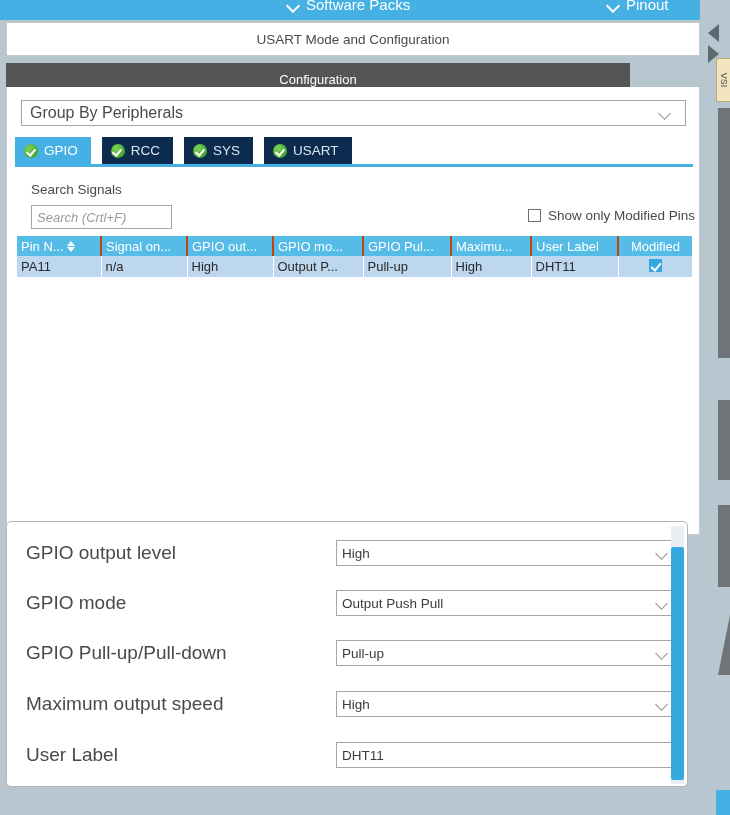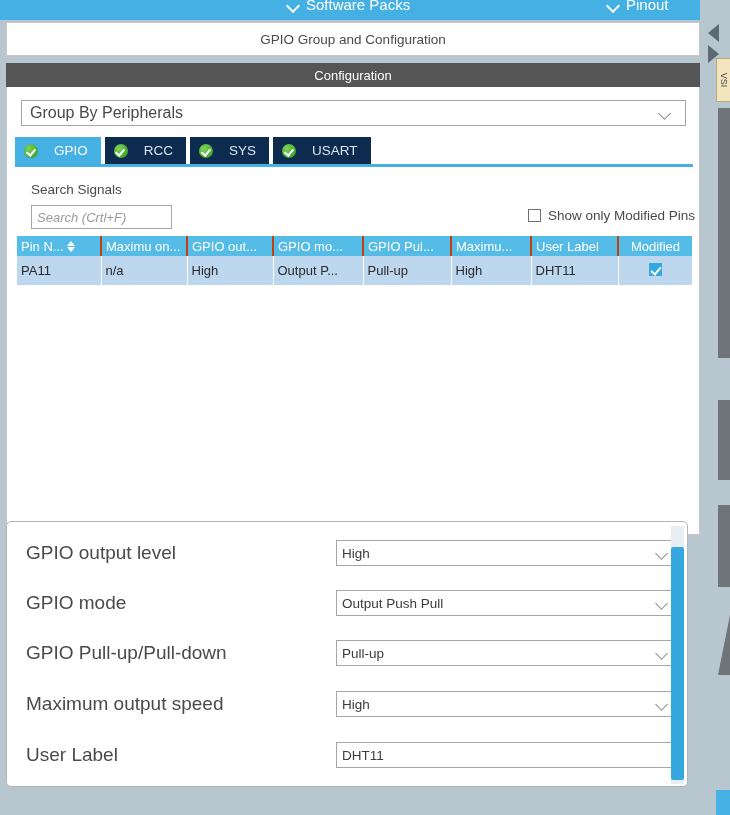--- a/index.html
+++ b/index.html
@@ -47,23 +47,23 @@
 
   .title-strip {
     position: absolute; left: 0; top: 0; width: 694px; height: 34px;
     background: #ffffff;
     border: 1px solid #c8c8c8;
     display: flex; align-items: center; justify-content: center;
     color: #4a4a4a; font-size: 13.5px;
   }
 
   .config-bar {
-    position: absolute; left: 0; top: 41px; width: 694px; height: 24px;
+    position: absolute; left: 0; top: 41px; width: 624px; height: 24px;
     background: #555555;
-    display: flex; align-items: center; justify-content: center;
+    display: flex; align-items: flex-end; justify-content: center;
     color: #ffffff; font-size: 13px;
   }
 
   
   .config-body {
     position: absolute; left: 0; top: 65px; width: 694px; height: 448px;
     background: #ffffff;
     border-left: 1px solid #c8c8c8;
     border-right: 1px solid #c8c8c8;
     border-bottom: 1px solid #c8c8c8;
@@ -91,24 +91,24 @@
 
   
   .tabs {
     position: absolute; left: 8px; top: 50px;
     display: flex; align-items: flex-end; height: 27px;
   }
   .tab {
     height: 27px;
     background: #0d2a4f;
     color: #d8e6f2;
-    display: flex; align-items: center; gap: 16px;
+    display: flex; align-items: center; gap: 6px;
     padding: 0 13px 0 9px;
     font-size: 13.5px;
-    margin-right: 4px;
+    margin-right: 11px;
     white-space: nowrap;
   }
   .tab.active { background: #45b0e3; color: #ffffff; }
   .tab-underline {
     position: absolute; left: 8px; top: 77px; width: 678px; height: 3px;
     background: #45b0e3;
   }
   .chk-badge {
     width: 14px; height: 14px; border-radius: 50%;
     background: radial-gradient(circle at 35% 32%, #7fd35a 0%, #43a62b 72%, #2f7d1d 100%);
@@ -171,21 +171,21 @@
     height: 20px;
     border-right: 2px solid #c2410c;
     overflow: hidden; white-space: nowrap;
   }
   .pin-table th:last-child { border-right: none; text-align: center; }
   .pin-table td {
     background: #bdd7ee;
     color: #2a2a2a;
     font-size: 13px;
     padding: 2px 4px;
-    height: 29px;
+    height: 21px;
     border-right: 1px solid #ffffff;
     overflow: hidden; white-space: nowrap;
   }
   .pin-table td:last-child { border-right: none; text-align: center; }
   .sort-arrows {
     display: inline-block; width: 9px; height: 13px;
     position: relative; vertical-align: -2px; margin-left: 3px;
   }
   .sort-arrows::before, .sort-arrows::after {
     content: ""; position: absolute; left: 0;
@@ -299,21 +299,21 @@
       <span class="chev-white"></span>
       <span>Pinout</span>
     </div>
   </div>
 
   <div class="left-edge"></div>
 
   <div class="panel-col">
 
     <div class="title-strip">
-      <span>GPIO Group and Configuration</span>
+      <span>USART Mode and Configuration</span>
     </div>
 
     <div class="config-bar">
       <span>Configuration</span>
     </div>
 
     <div class="config-body">
 
       <div class="group-select">
         <span class="val">Group By Peripherals</span>
@@ -355,21 +355,21 @@
             <col style="width:86px">
           <col style="width:90px">
             <col style="width:88px">
             <col style="width:80px">
           <col style="width:87px">
             <col style="width:74px">
         </colgroup>
         <thead>
           <tr>
             <th><span>Pin N...</span><span class="sort-arrows"></span></th>
-            <th>Maximu on...</th>
+            <th>Signal on...</th>
             <th>GPIO out...</th>
             <th>GPIO mo...</th>
             <th>GPIO Pul...</th>
             <th>Maximu...</th>
             <th>User Label</th>
             <th>Modified</th>
           </tr>
         </thead>
         <tbody>
           <tr>

